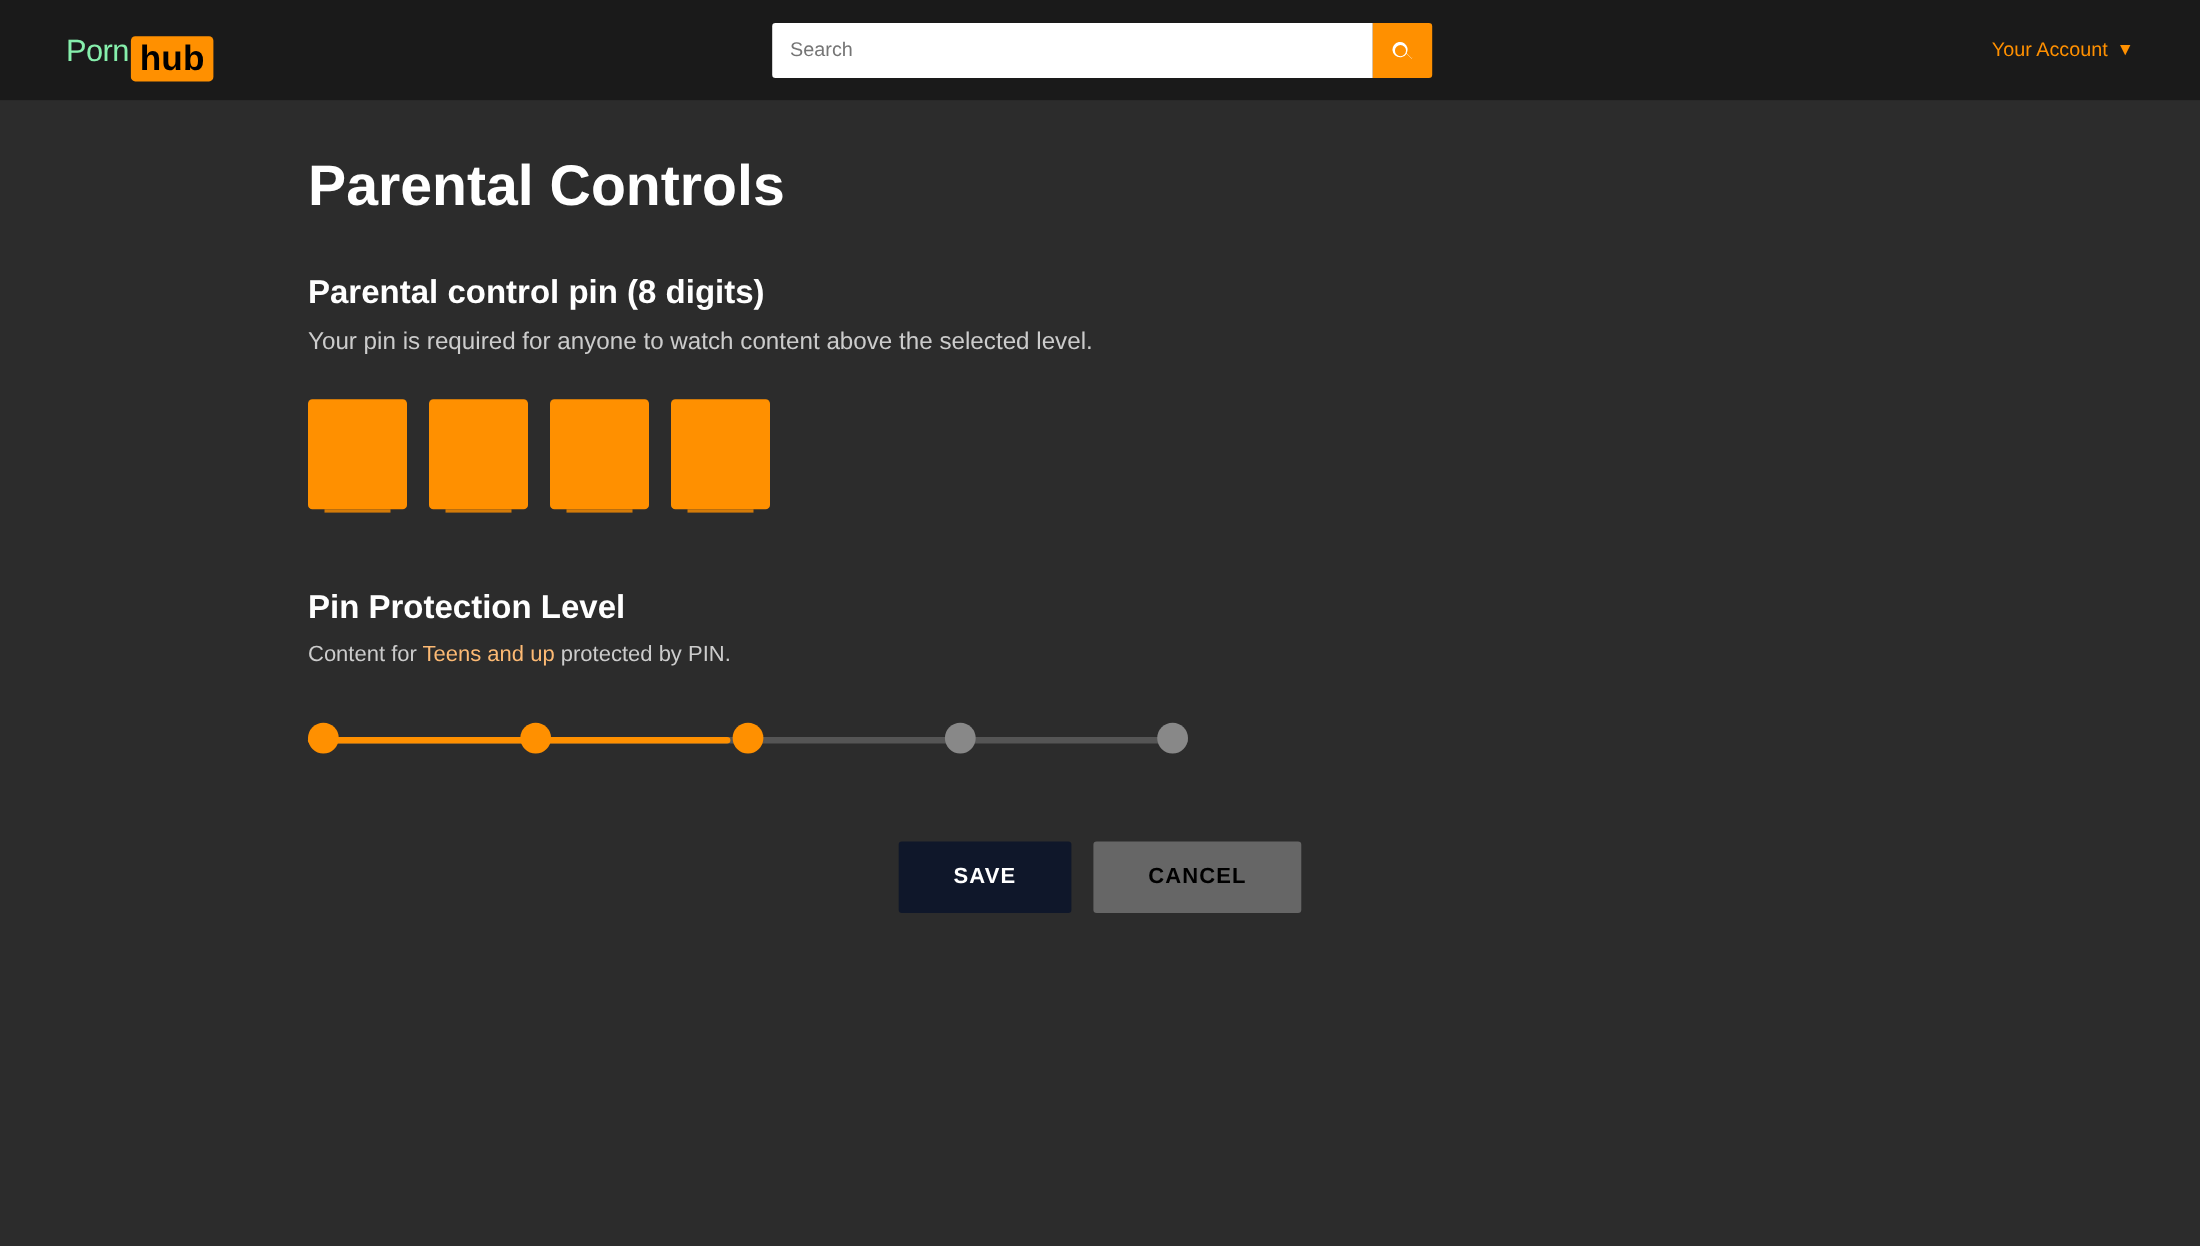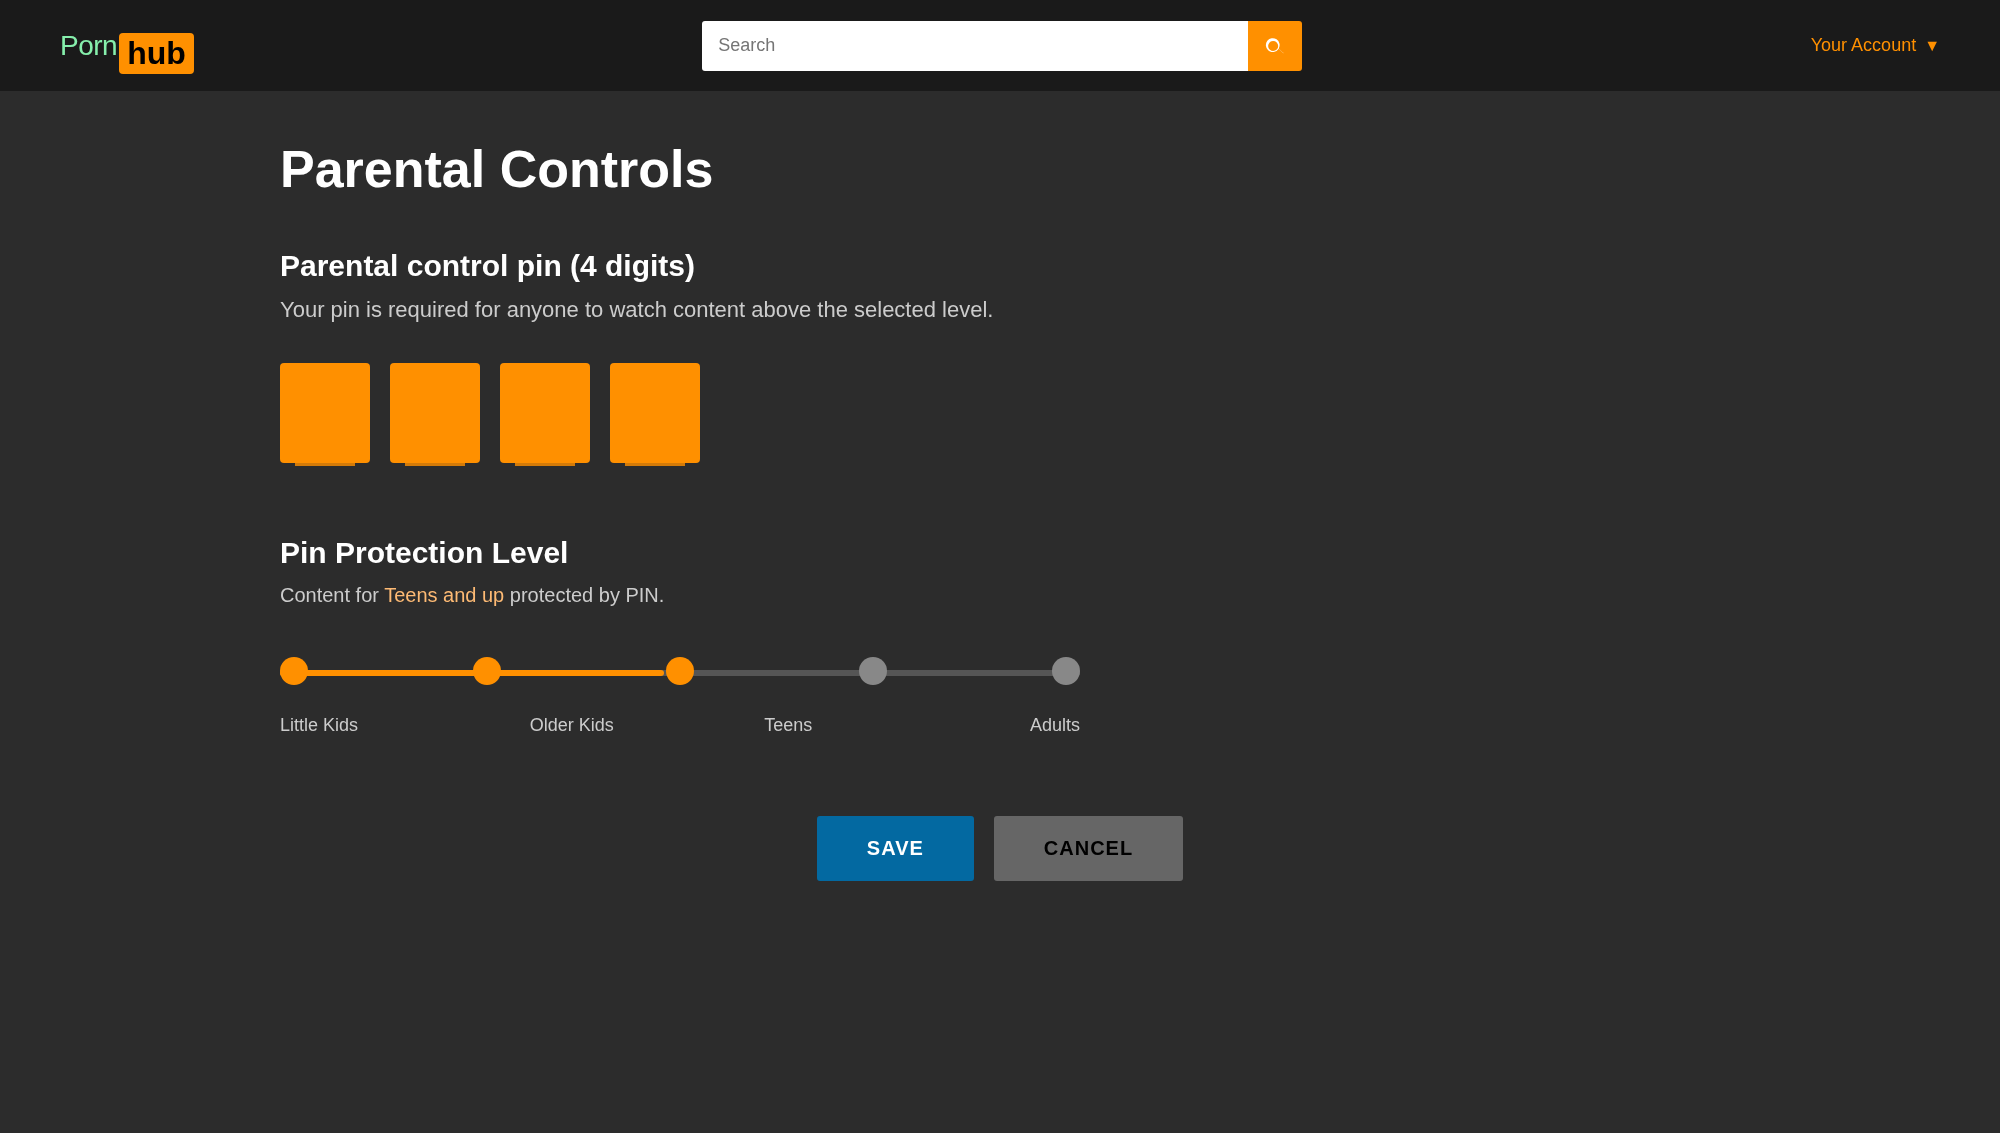--- a/index.html
+++ b/index.html
@@ -176,21 +176,21 @@
 
     
     .button-area {
       display: flex;
       justify-content: center;
       gap: 20px;
       margin-top: 60px;
     }
 
     .save-button {
-      background-color: #0369a1;
+      background-color: #0f172a;
       color: #ffffff;
       border: none;
       padding: 0 50px;
       height: 65px;
       font-size: 20px;
       font-weight: bold;
       cursor: pointer;
       border-radius: 3px;
       letter-spacing: 1px;
     }
@@ -289,21 +289,21 @@
     <span class="account-text">Your Account</span>
     <span class="chevron-down">▼</span>
   </div>
 </header>
 
 <main class="main-content">
 
   <h1 class="page-title">Parental Controls</h1>
 
   <section>
-    <h2 class="section-title">Parental control pin (4 digits)</h2>
+    <h2 class="section-title">Parental control pin (8 digits)</h2>
     <p class="section-description">Your pin is required for anyone to watch content above the selected level.</p>
 
     <div class="pin-container">
       <div class="pin-input-wrapper">
         <input class="pin-box" type="password" maxlength="1" style="">
         <div class="pin-underline"></div>
       </div>
       <div class="pin-input-wrapper">
         <input class="pin-box" type="password" maxlength="1" style="">
         <div class="pin-underline"></div>
@@ -332,26 +332,20 @@
         </div>
         <div class="dot-row">
           <div class="sdot orange"></div>
           <div class="sdot orange"></div>
           <div class="sdot orange"></div>
           <div class="sdot gray"></div>
           <div class="sdot gray"></div>
         </div>
         <input type="range" min="0" max="4" value="2" style="position: absolute; top: 0px; left: 0px; width: 100%; opacity: 0; cursor: pointer; height: 28px;">
       </div>
-      <div class="label-row">
-        <span class="slabel">Little Kids</span>
-        <span class="slabel">Older Kids</span>
-        <span class="slabel">Teens</span>
-        <span class="slabel">Adults</span>
-      </div>
     </div>
   </section>
 
   <div class="button-area">
     <button class="save-button">SAVE</button>
     <button class="cancel-button">CANCEL</button>
   </div>
 
 </main>
 

